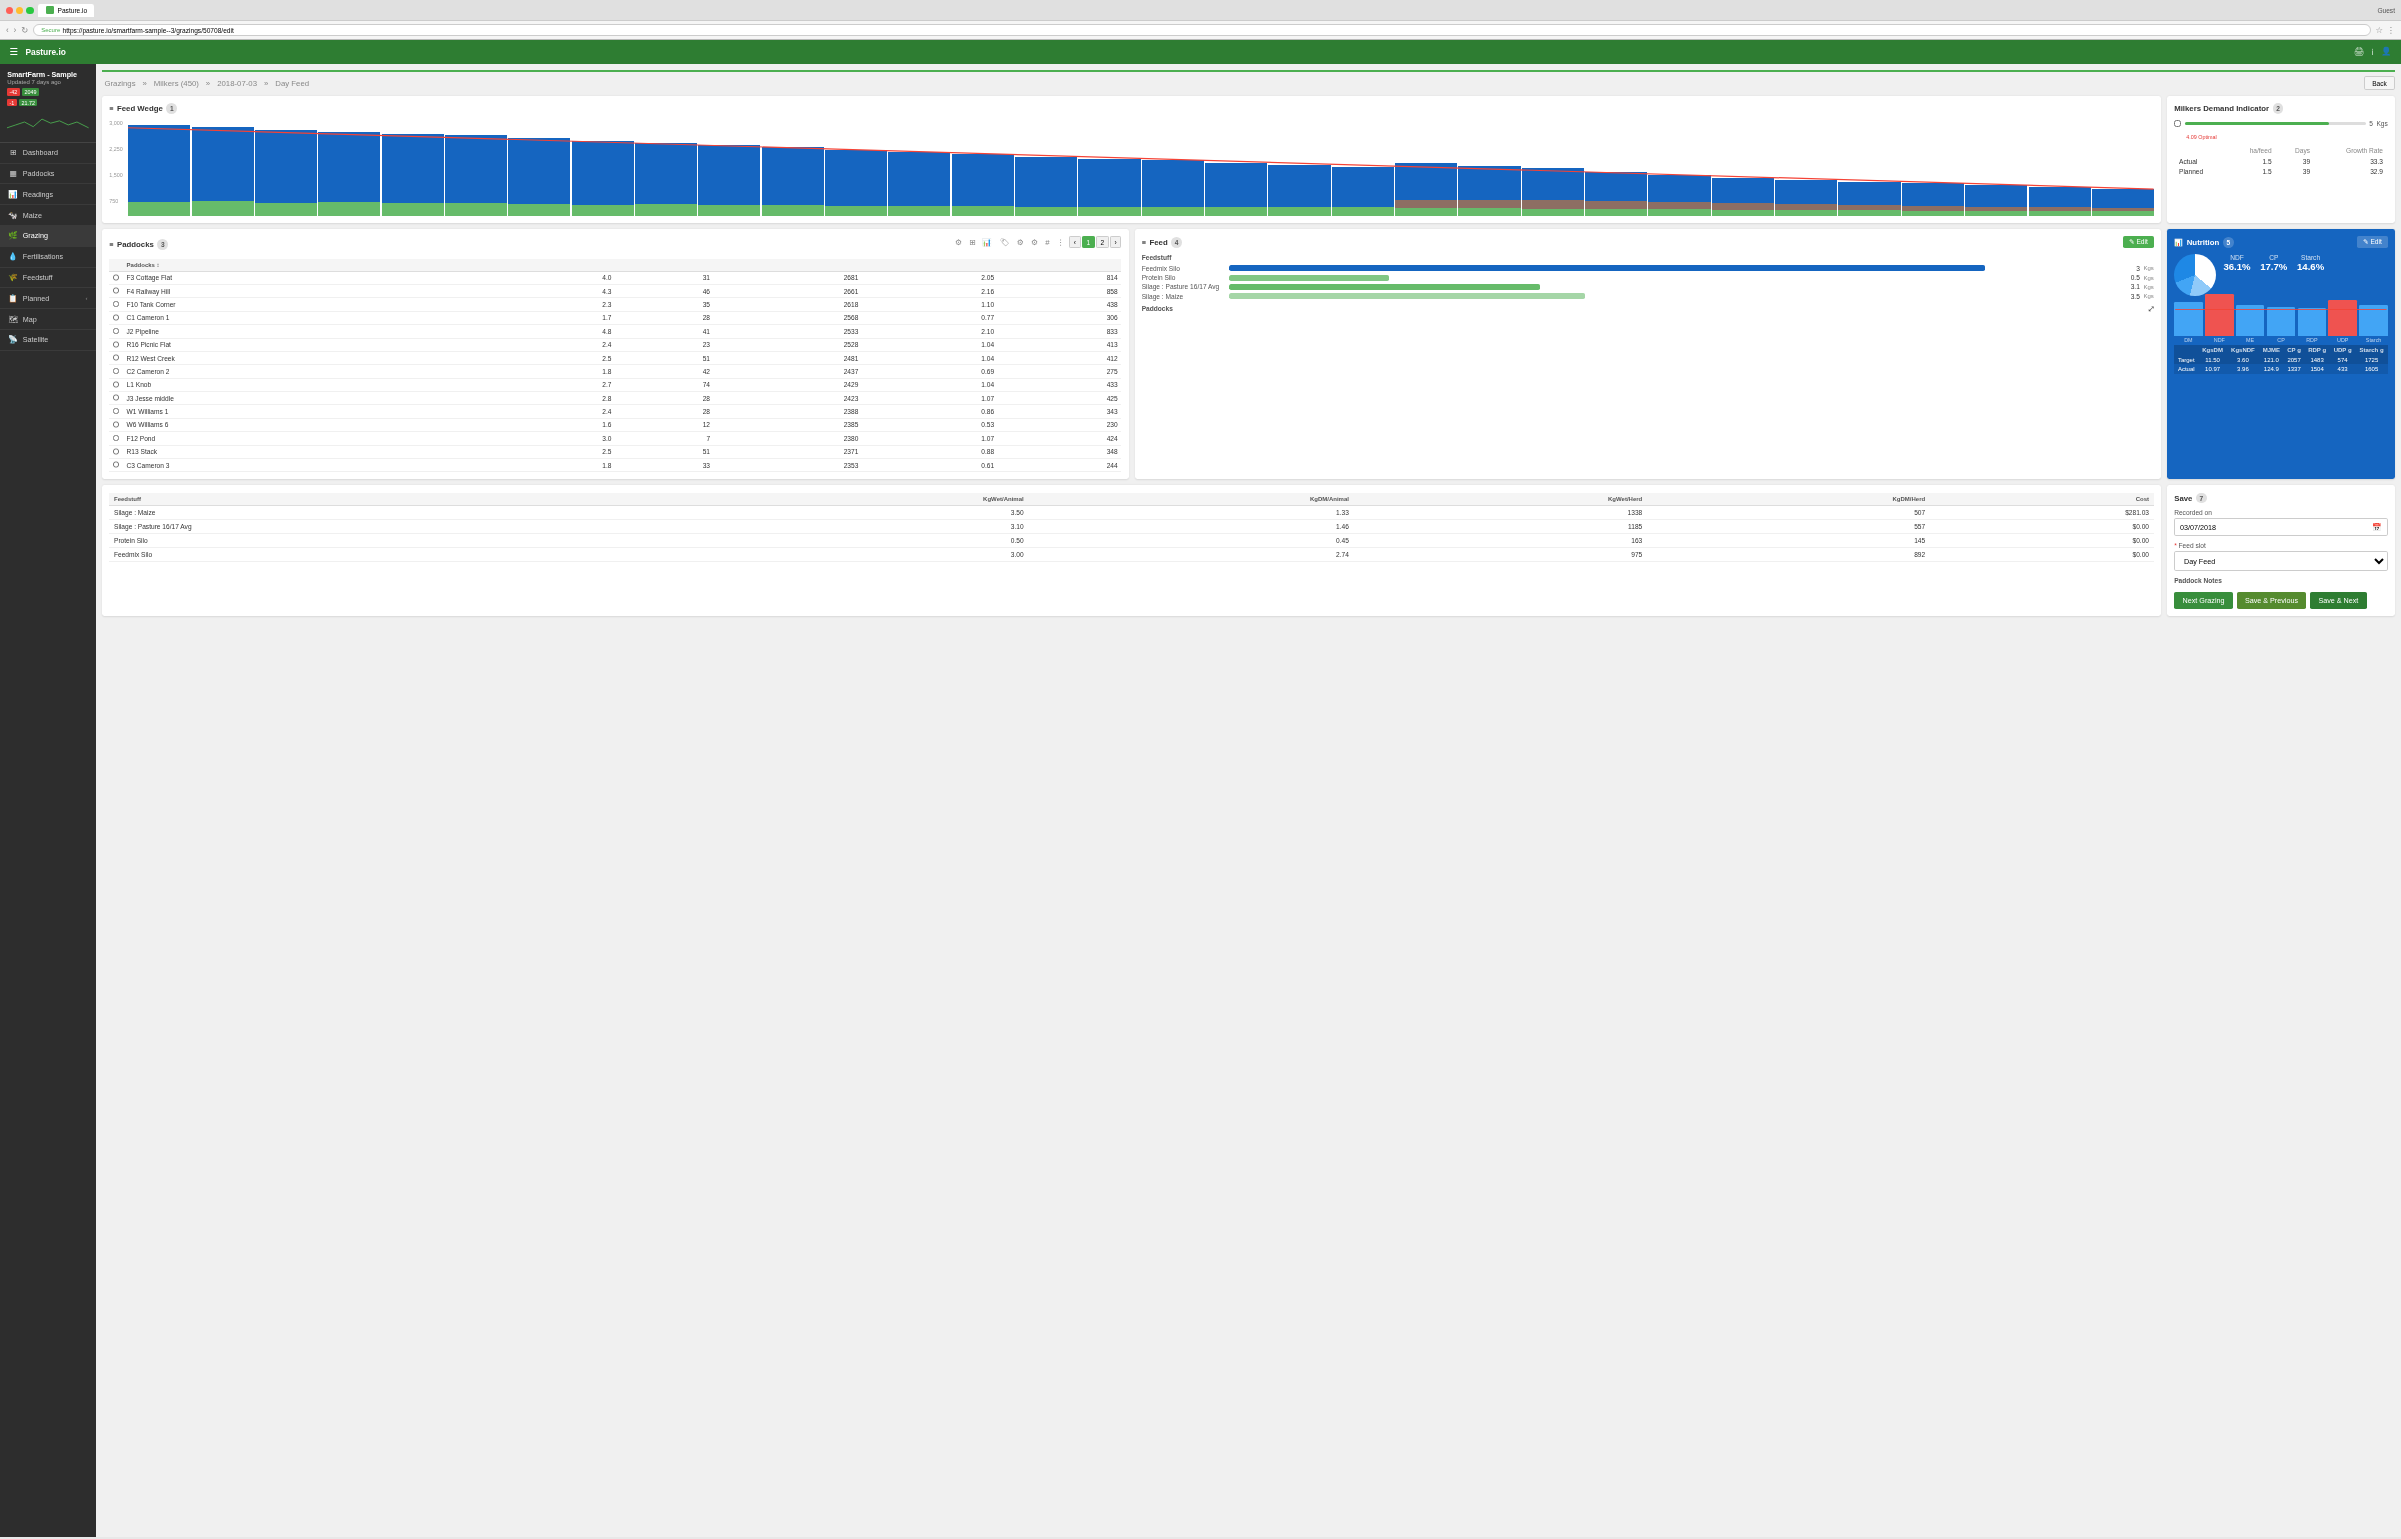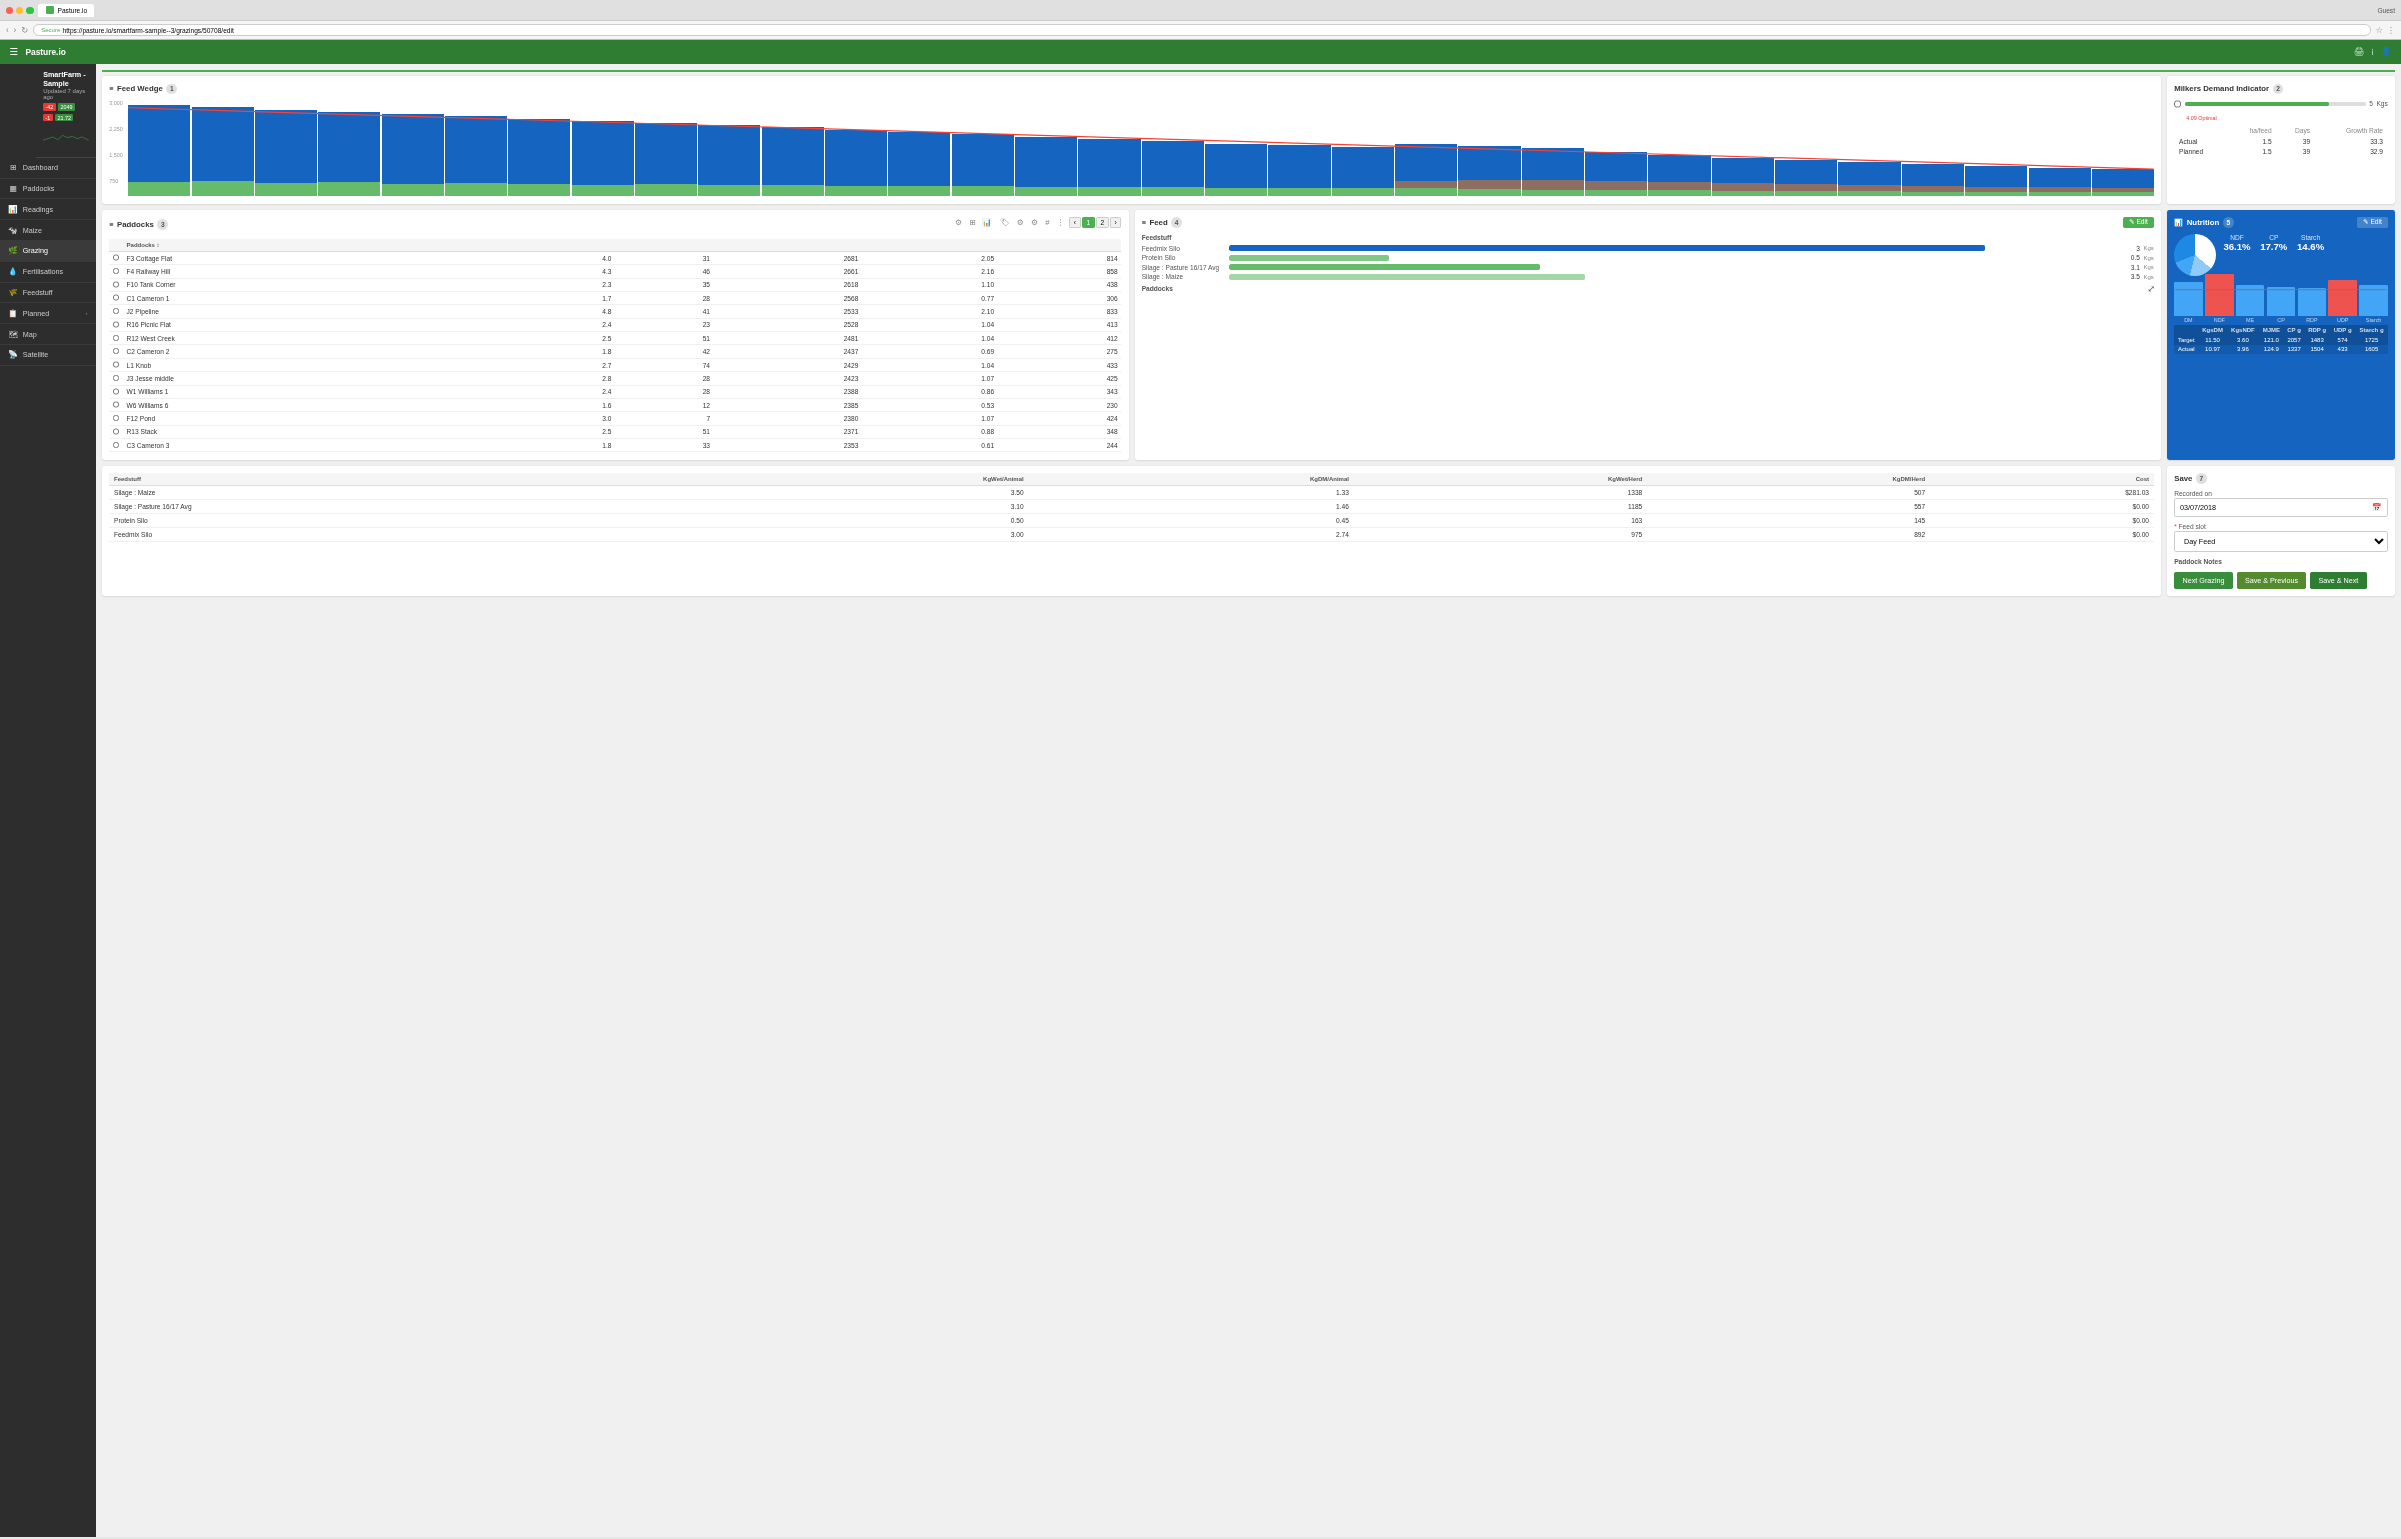--- a/index.html
+++ b/index.html
@@ -26,21 +26,21 @@
     .app { display: flex; flex-direction: column; height: calc(100vh - 42px); }
     .app-header { background: #2e7d32; color: white; padding: 0 9.6px; height: 24px; display: flex; align-items: center; gap: 7.2px; }
     .app-logo { font-weight: bold; font-size: 8.4px; color: white; }
     .app-header-spacer { flex: 1; }
     .app-header-icons { display: flex; gap: 7.2px; color: rgba(255,255,255,0.8); font-size: 8.4px; }
 
     .app-body { display: flex; flex: 1; overflow: hidden; }
 
     
     .sidebar { width: 96px; background: #2d2d2d; color: #ccc; display: flex; flex-direction: column; overflow-y: auto; flex-shrink: 0; }
-    .sidebar-farm-info { padding: 6px 7.2px; border-bottom: 0.6px solid #444; margin-left: 36px; }
+    .sidebar-farm-info { padding: 6px 7.2px; border-bottom: 0.6px solid #444; }
     .sidebar-farm-name { font-size: 7.2px; font-weight: bold; color: white; }
     .sidebar-farm-sub { font-size: 6px; color: #aaa; }
     .sidebar-stats { display: flex; gap: 2.4px; margin-top: 3.6px; font-size: 6px; }
     .stat-badge { background: #e53935; color: white; padding: 0.6px 2.4px; border-radius: 1.2px; font-size: 5.4px; }
     .stat-badge.green { background: #388e3c; }
     .mini-chart { width: 100%; height: 24px; margin-top: 3.6px; }
 
     .sidebar-nav { flex: 1; }
     .sidebar-item { display: flex; align-items: center; gap: 4.8px; padding: 5.4px 8.4px; cursor: pointer; color: #ccc; font-size: 7.2px; border-bottom: 0.6px solid #3a3a3a; }
     .sidebar-item.active { background: #3a3a3a; color: white; }
@@ -250,20 +250,32 @@
         <div class="sidebar-item">
           <span class="sidebar-icon">📡</span>
           <span>Satellite</span>
         </div>
       </div>
     </div>
 
     <div class="main-content">
       <div class="green-line"></div>
 
+      <div class="breadcrumb-bar">
+        <div class="breadcrumb">
+          <span>Grazings</span>
+          <span> » </span>
+          <span>Milkers (450)</span>
+          <span> » </span>
+          <span>2018-07-03</span>
+          <span> » </span>
+          <span>Day Feed</span>
+        </div>
+        <button class="back-btn">Back</button>
+      </div>
 
       <div class="top-row">
 
         <div class="card feed-wedge-card">
           <div class="card-header">
             <span>≡</span>
             <span class="card-title">Feed Wedge</span>
             <div class="section-number">1</div>
           </div>
           <div style="position:relative;">

